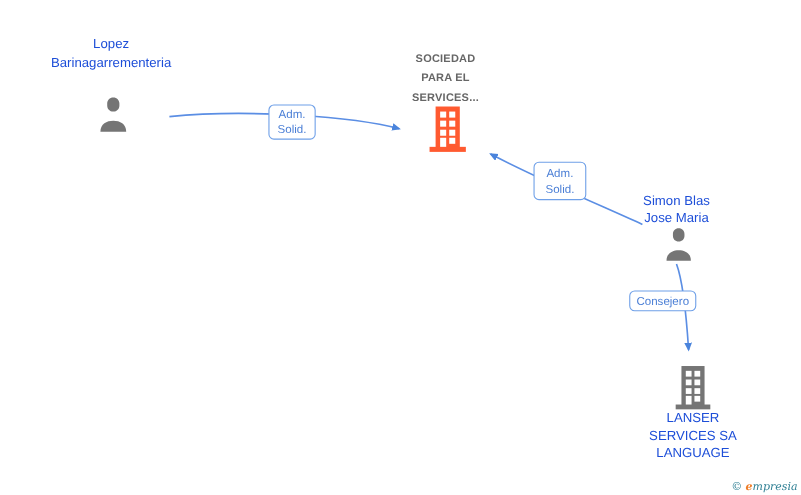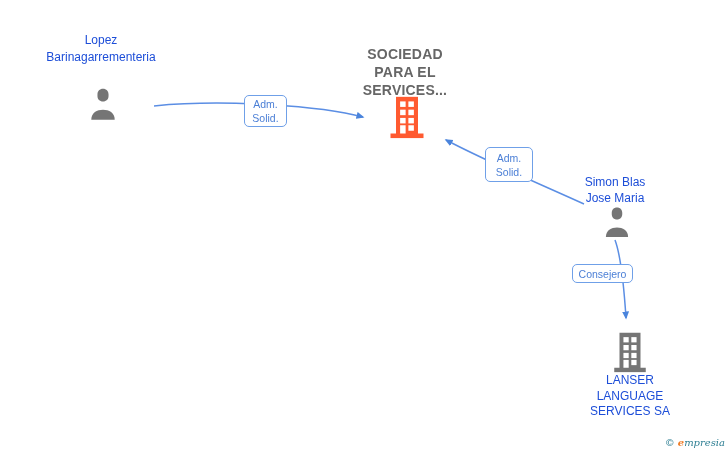--- a/index.html
+++ b/index.html
@@ -10,21 +10,21 @@
     overflow:hidden;
     font-family:"Liberation Sans", sans-serif;
   }
   .edges-layer{position:absolute;left:0;top:0;width:728px;height:450px;z-index:1;}
   .node-label{
     position:absolute;z-index:2;
     text-align:center;color:#1d4ed8;font-size:12px;line-height:17px;
     cursor:pointer;
   }
   .node-label.company-main{
-    font-weight:bold;color:#666666;font-size:14px;line-height:18px;letter-spacing:.2px;
+    font-weight:bold;color:#666666;font-size:10px;line-height:18px;letter-spacing:.2px;
   }
   .node-label.company-sub{line-height:15.5px;}
   .node-label.person-sub{line-height:16px;}
   .node-icon{position:absolute;z-index:2;cursor:pointer;}
   .node-icon svg{display:block;width:100%;height:100%;}
   .edge-label{
     position:absolute;z-index:3;
     background:#ffffff;
     border:1.5px solid #6fa0e8;border-radius:5px;
     color:#4b7fd6;font-size:10.5px;line-height:14px;
@@ -107,22 +107,22 @@
       <rect x="16.5" y="16" width="6" height="6" fill="#ffffff"></rect>
       <rect x="25.5" y="16" width="6" height="6" fill="#ffffff"></rect>
       <rect x="16.5" y="25" width="6" height="6" fill="#ffffff"></rect>
       <rect x="25.5" y="25" width="6" height="6" fill="#ffffff"></rect>
       <rect x="16.5" y="33" width="6" height="9" fill="#ffffff"></rect>
       <rect x="25.5" y="33" width="6" height="6" fill="#ffffff"></rect>
     </svg>
   </div>
   <div class="node-label company-sub" style="left:564px;top:373px;width:132px;">
     <div>LANSER</div>
+    <div>SERVICES SA</div>
     <div>LANGUAGE</div>
-    <div>SERVICES SA</div>
   </div>
 
   <div class="edge-label" style="left:244px;top:95px;width:43px;height:32px;">
     <span>Adm.</span>
     <span>Solid.</span>
   </div>
   <div class="edge-label" style="left:485px;top:147px;width:48px;height:35px;">
     <span>Adm.</span>
     <span>Solid.</span>
   </div>

